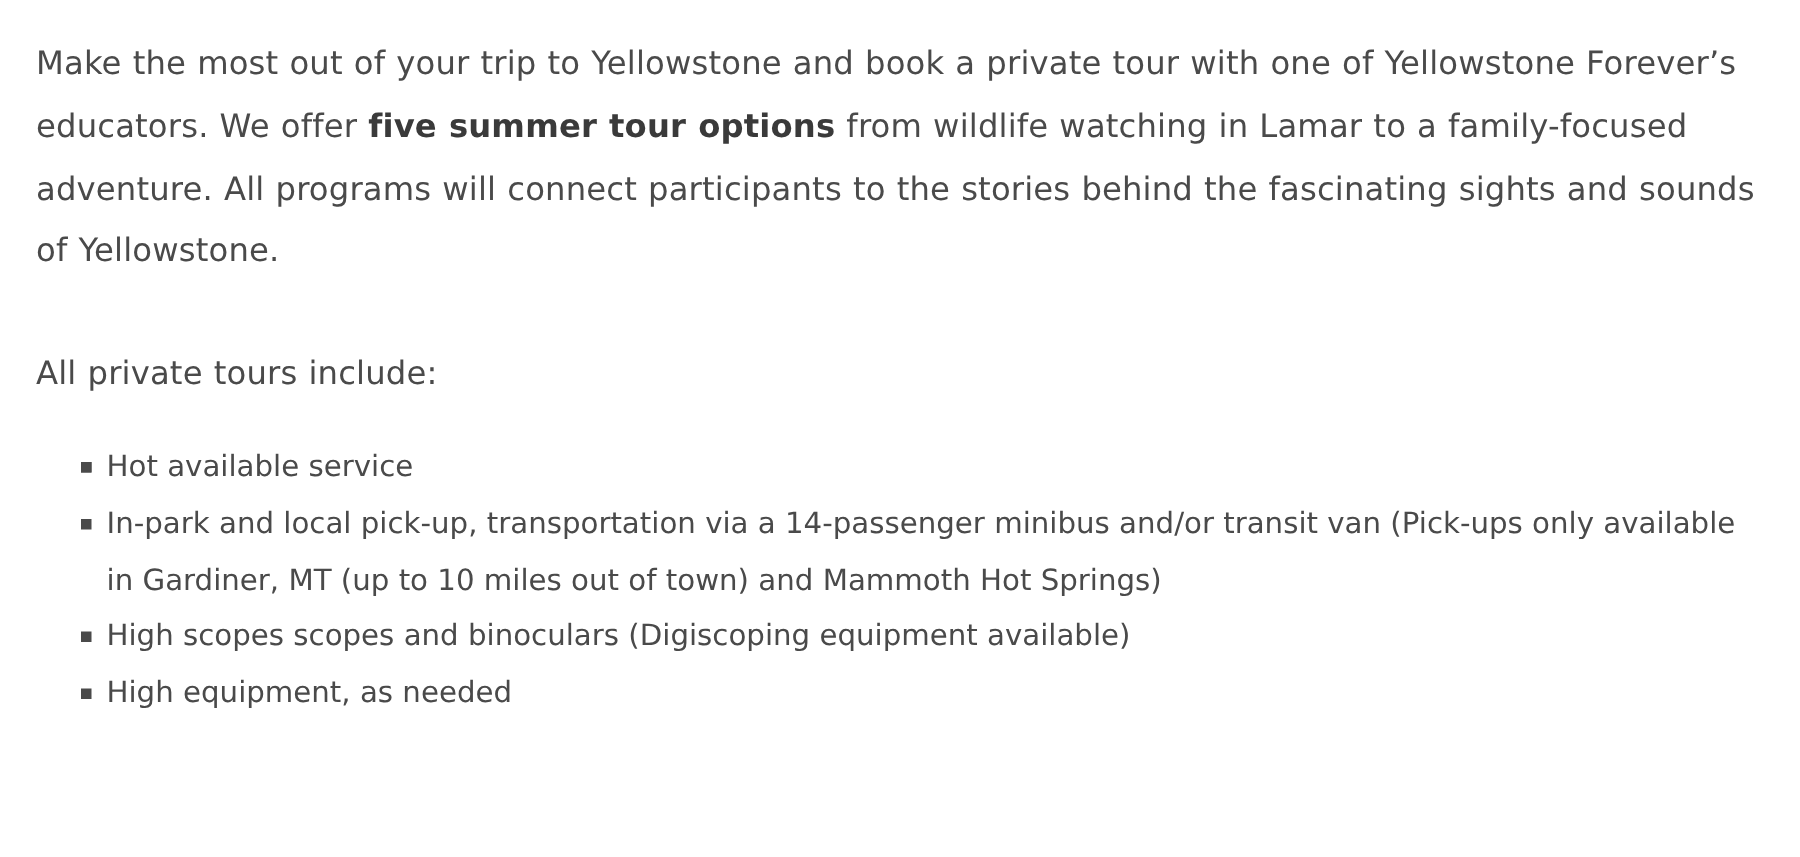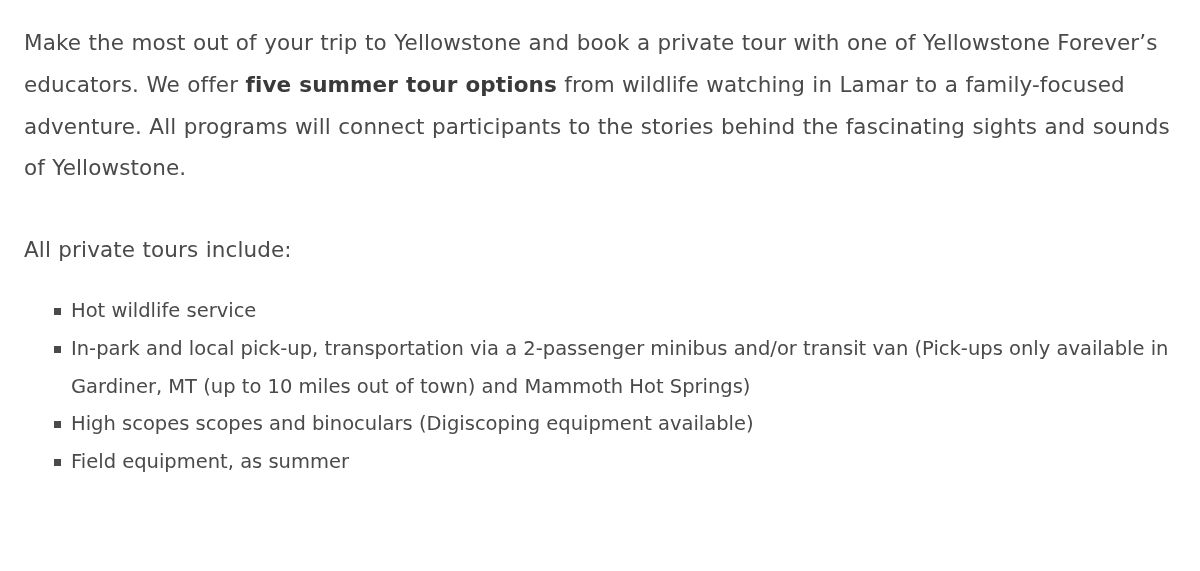--- a/index.html
+++ b/index.html
@@ -79,29 +79,29 @@
   </p>
 
   <p class="para intro-2">All private tours include:</p>
 
   <ul class="bullets">
     <li>
       <span class="marker"></span>
     </li>
     <li>
       <span class="marker"></span>
-      <span class="text">Hot wildlife service</span>
+      <span class="text">Hot available service</span>
     </li>
     <li>
       <span class="marker"></span>
-      <span class="text">In-park and local pick-up, transportation via a 2-passenger minibus and/or transit van (Pick-ups only available in Gardiner, MT (up to 10 miles out of town) and Mammoth Hot Springs)</span>
+      <span class="text">In-park and local pick-up, transportation via a 14-passenger minibus and/or transit van (Pick-ups only available in Gardiner, MT (up to 10 miles out of town) and Mammoth Hot Springs)</span>
     </li>
     <li>
       <span class="marker"></span>
       <span class="text">High scopes scopes and binoculars (Digiscoping equipment available)</span>
     </li>
     <li>
       <span class="marker"></span>
-      <span class="text">Field equipment, as summer</span>
+      <span class="text">High equipment, as needed</span>
     </li>
   </ul>
 
 </div>
 
 </body></html>

